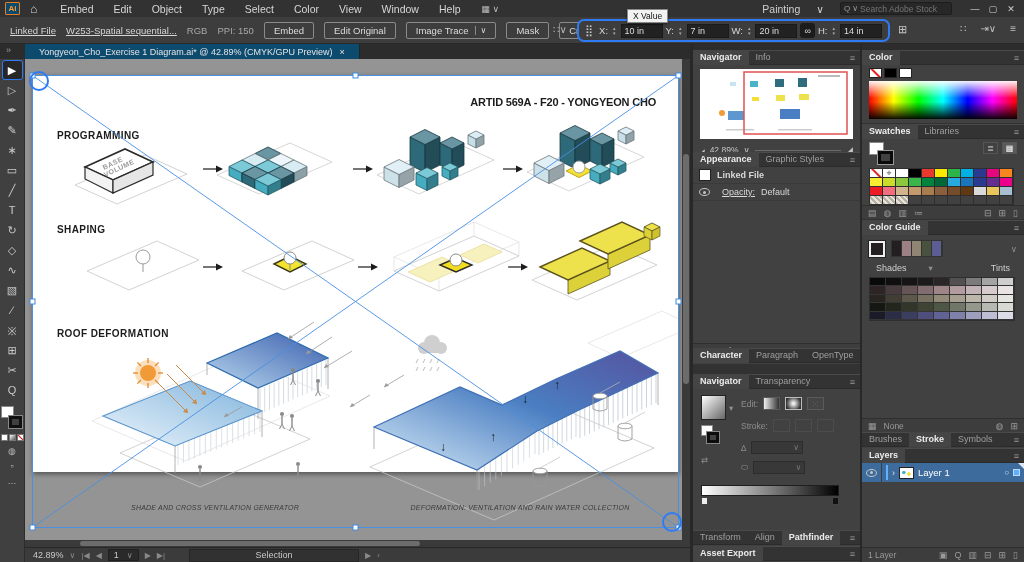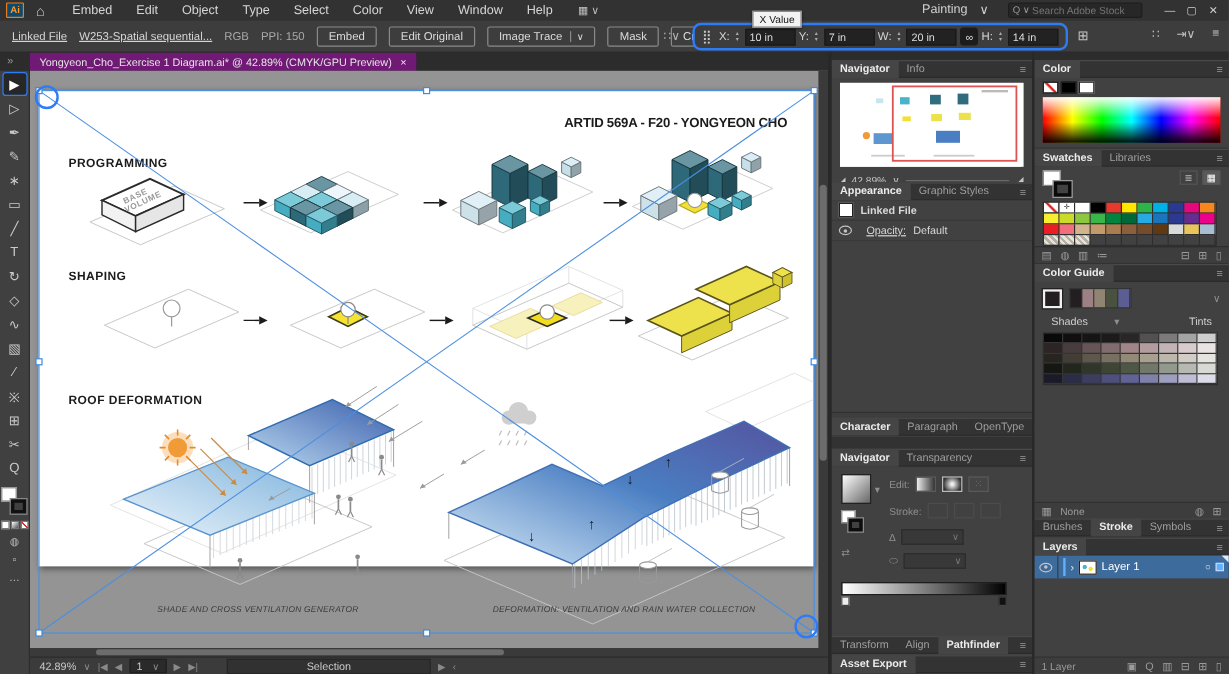--- a/index.html
+++ b/index.html
@@ -6,21 +6,21 @@
   html,body{width:1024px;height:562px;overflow:hidden}
   body{font-family:"Liberation Sans",sans-serif;background:#323232;position:relative}
   .abs{position:absolute}
   
   #menubar{position:absolute;left:0;top:0;width:1024px;height:17px;background:#323232;display:flex;align-items:center;color:#d6d6d6;font-size:10.5px;z-index:40}
   #appicon{width:15px;height:13px;margin-left:5px;background:#0c4a6e;border:1px solid #e87c1e;color:#ff9a2e;font-size:8px;font-weight:bold;display:flex;align-items:center;justify-content:center;border-radius:1px}
   #homeicon{margin-left:10px;font-size:12px;color:#cfcfcf}
   #menus{display:flex;gap:2px;margin-left:14px}
   .menu-item{padding:0 9px;cursor:default}
   #ws-icon{margin-left:12px;color:#bdbdbd;font-size:9px}
-  #workspace{margin-left:auto;display:flex;align-items:flex-start;gap:10px;color:#cfcfcf}
+  #workspace{margin-left:auto;display:flex;align-items:flex-end;gap:16px;color:#cfcfcf}
   #searchbox{margin-left:16px;width:112px;height:13px;background:#272727;border:1px solid #1d1d1d;border-radius:2px;display:flex;align-items:center;padding:0 3px;gap:2px}
   #searchbox input{flex:1;background:transparent;border:none;outline:none;color:#bbb;font-size:8.5px;min-width:0}
   #searchbox .sic{color:#9a9a9a;font-size:8px}
   #winctl{display:flex;gap:0;margin-left:14px;margin-right:4px}
   #winctl span{width:18px;text-align:center;font-size:9px;color:#cfcfcf}
   
   #controlbar{position:absolute;left:0;top:17px;width:1024px;height:27px;background:#3d3d3d;border-bottom:1px solid #2a2a2a;color:#d6d6d6;font-size:9.5px}
   #cb-left{position:absolute;left:10px;top:0;height:100%;display:flex;align-items:center;gap:10px}
   .ulink{text-decoration:underline}
   .dim{color:#a8a8a8}
@@ -32,21 +32,21 @@
   #xywh input{width:42px;background:#222;border:1px solid #1a1a1a;color:#ddd;font-size:9px;height:14px;padding:0 3px;font-family:inherit}
   #refgrid{color:#c9c9c9;font-size:11px;margin-right:3px}
   #linkbtn{background:#1c1c1c;border-radius:3px;width:18px;height:15px;display:flex;align-items:center;justify-content:center;color:#ddd;font-size:9px}
   #gridicon{position:absolute;left:553px;top:7px;color:#b5b5b5;font-size:10px}
   #transformicon{position:absolute;left:898px;top:6px;color:#c5c5c5;font-size:11px}
   #cb-right{position:absolute;right:8px;top:6px;display:flex;gap:14px;color:#c0c0c0;font-size:10px}
   #tooltip{position:absolute;left:627px;top:9px;background:#f2f2f2;border:1px solid #8a8a8a;color:#111;font-size:8.5px;padding:1px 5px;z-index:60;box-shadow:0 1px 2px rgba(0,0,0,.5)}
   
   #tabbar{position:absolute;left:0;top:44px;width:1024px;height:15px;background:#2c2c2c;color:#9a9a9a}
   #tab-overflow{position:absolute;left:6px;top:1px;font-size:9px}
-  #doctab{position:absolute;left:25px;top:0;height:15px;background:#701a75;color:#e4e4e4;font-size:9px;display:flex;align-items:center;gap:7px;padding:0 8px;border-right:1px solid #252525}
+  #doctab{position:absolute;left:25px;top:0;height:15px;background:#0c4a6e;color:#e4e4e4;font-size:9px;display:flex;align-items:center;gap:7px;padding:0 14px;border-right:1px solid #252525}
   
   #toolbar{position:absolute;left:0;top:59px;width:25px;height:503px;background:#404040;border-right:1px solid #2d2d2d;display:flex;flex-direction:column;align-items:center;padding-top:1px;z-index:5}
   .tool{width:21px;height:20px;display:flex;align-items:center;justify-content:center;color:#c9c9c9;font-size:11px}
   .tool.active{background:#272727;border:1.5px solid #2e7bf6;border-radius:3px;color:#fff}
   #fswidget{position:relative;width:22px;height:24px;margin-top:6px}
   #fill-sq{position:absolute;left:0;top:0;width:13px;height:12px;background:#fff;border:1px solid #888}
   #stroke-sq{position:absolute;left:8px;top:10px;width:13px;height:12px;background:#404040;border:3px solid #111;outline:1px solid #888}
   #colortrio{display:flex;gap:1px;margin-top:4px}
   .trio{width:7px;height:7px;border:1px solid #777;background:#fff}
   .trio.grad{background:linear-gradient(135deg,#fff,#555)}

